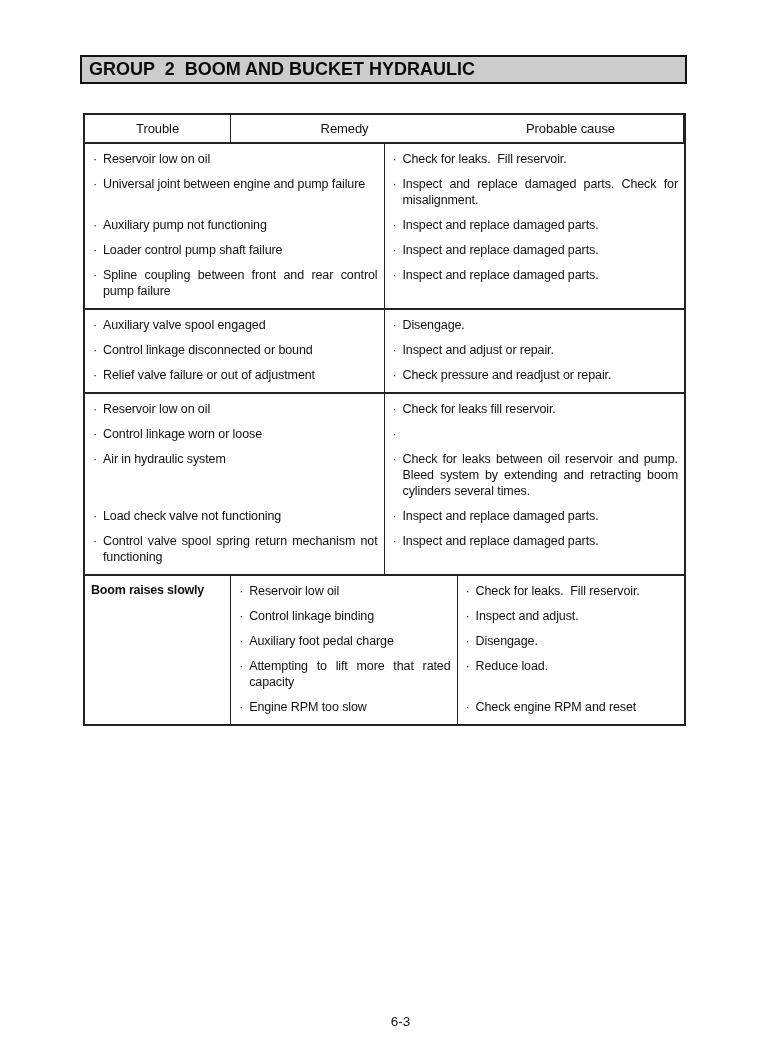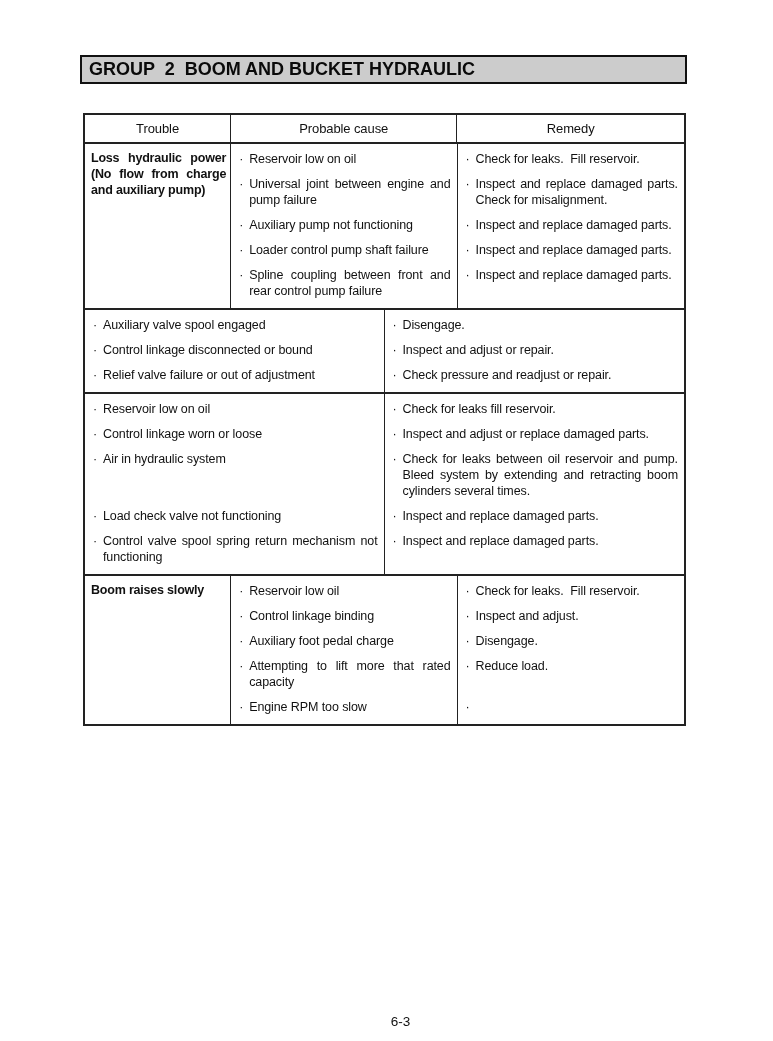--- a/index.html
+++ b/index.html
@@ -87,26 +87,25 @@
 
 <div class="page">
 
   <div class="group-header">
     <span class="group-title">GROUP  2  BOOM AND BUCKET HYDRAULIC</span>
   </div>
 
   <div class="tstable">
     <div class="thead">
       <div class="hcell col1">Trouble</div>
+      <div class="hcell col3">Remedy</div>
       <div class="hcell col2">Probable cause</div>
-      <div class="hcell col3">Remedy</div>
     </div>
     <div class="tbody">
         <div class="trow">
-          <div class="trouble-cell">Loss hydraulic power (No flow from charge and auxiliary pump)</div>
           <div class="pairs">
             <div class="pair">
               <div class="cell-item cause-cell">
                 <div class="bullet">·</div>
                 <div class="itext">Reservoir low on oil</div>
               </div>
               <div class="cell-item remedy-cell">
                 <div class="bullet">·</div>
                 <div class="itext">Check for leaks.  Fill reservoir.</div>
               </div>
@@ -199,21 +198,20 @@
                 <div class="itext">Check for leaks fill reservoir.</div>
               </div>
             </div>
             <div class="pair">
               <div class="cell-item cause-cell">
                 <div class="bullet">·</div>
                 <div class="itext">Control linkage worn or loose</div>
               </div>
               <div class="cell-item remedy-cell">
                 <div class="bullet">·</div>
-                <div class="itext">Inspect and adjust or replace damaged parts.</div>
               </div>
             </div>
             <div class="pair">
               <div class="cell-item cause-cell">
                 <div class="bullet">·</div>
                 <div class="itext">Air in hydraulic system</div>
               </div>
               <div class="cell-item remedy-cell">
                 <div class="bullet">·</div>
                 <div class="itext">Check for leaks between oil reservoir and pump.  Bleed system by extending and retracting boom cylinders several times.</div>
@@ -284,20 +282,21 @@
                 <div class="itext">Reduce load.</div>
               </div>
             </div>
             <div class="pair">
               <div class="cell-item cause-cell">
                 <div class="bullet">·</div>
                 <div class="itext">Engine RPM too slow</div>
               </div>
               <div class="cell-item remedy-cell">
                 <div class="bullet">·</div>
+                <div class="itext">Check engine RPM and reset</div>
               </div>
             </div>
           </div>
         </div>
       </div>
   </div>
 
   <div class="page-number">6-3</div>
 
 </div>

